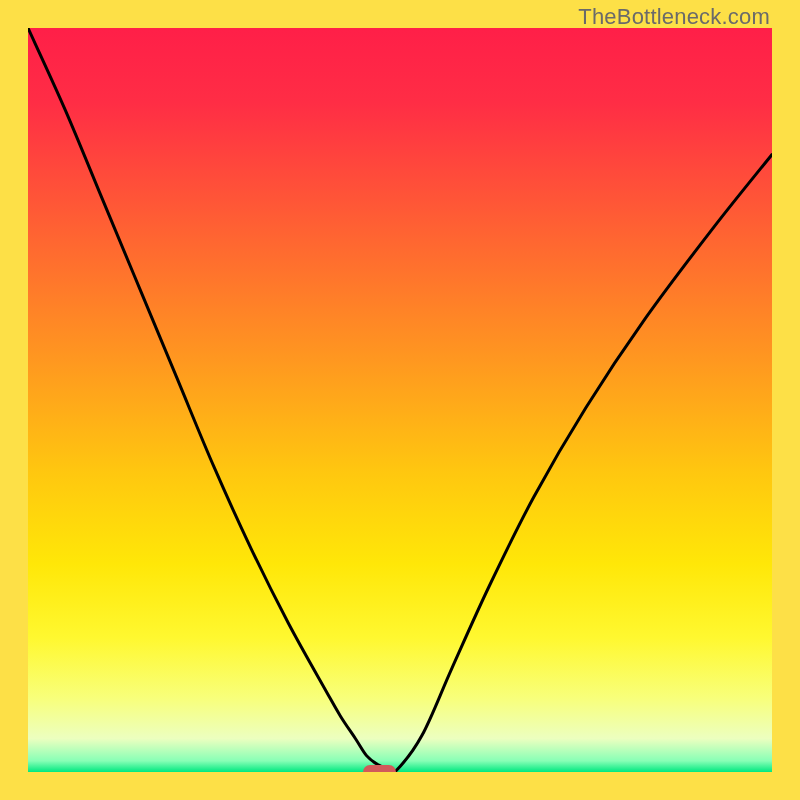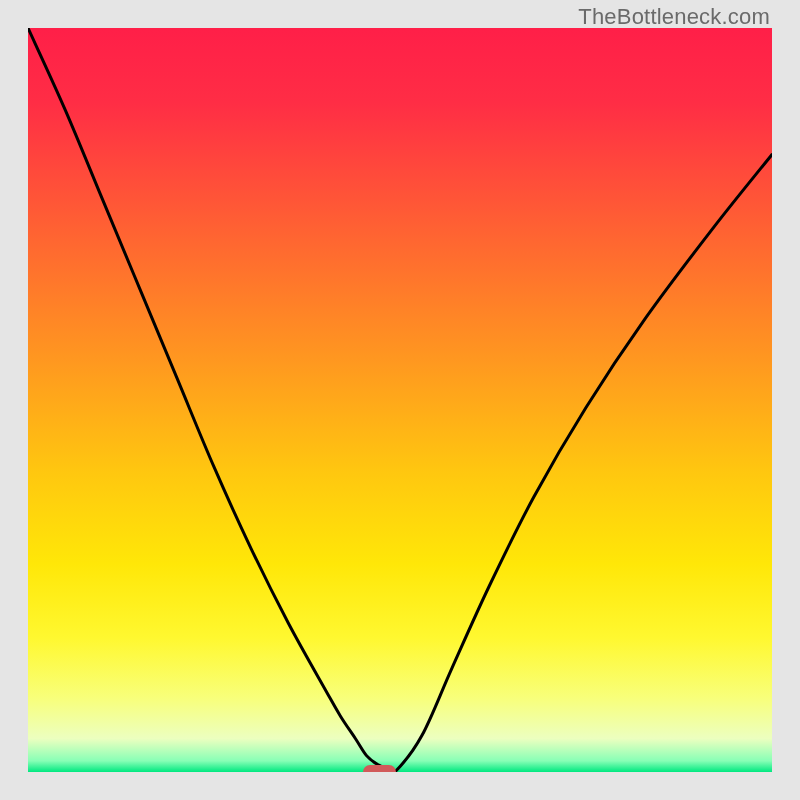--- a/index.html
+++ b/index.html
@@ -2,21 +2,21 @@
 <html><head>
 <meta charset="utf-8">
 <style>
   * { margin: 0; padding: 0; box-sizing: border-box; }
   html, body { width: 800px; height: 800px; overflow: hidden; }
   body { font-family: Arial, Helvetica, sans-serif; background: #000; }
   .frame {
     position: relative;
     width: 800px;
     height: 800px;
-    background: #e5e5e5;
+    background: #fde047;
   }
   .plot {
     position: absolute;
     left: 28px;
     top: 28px;
     width: 744px;
     height: 744px;
     overflow: hidden;
   }
   .gradient {

